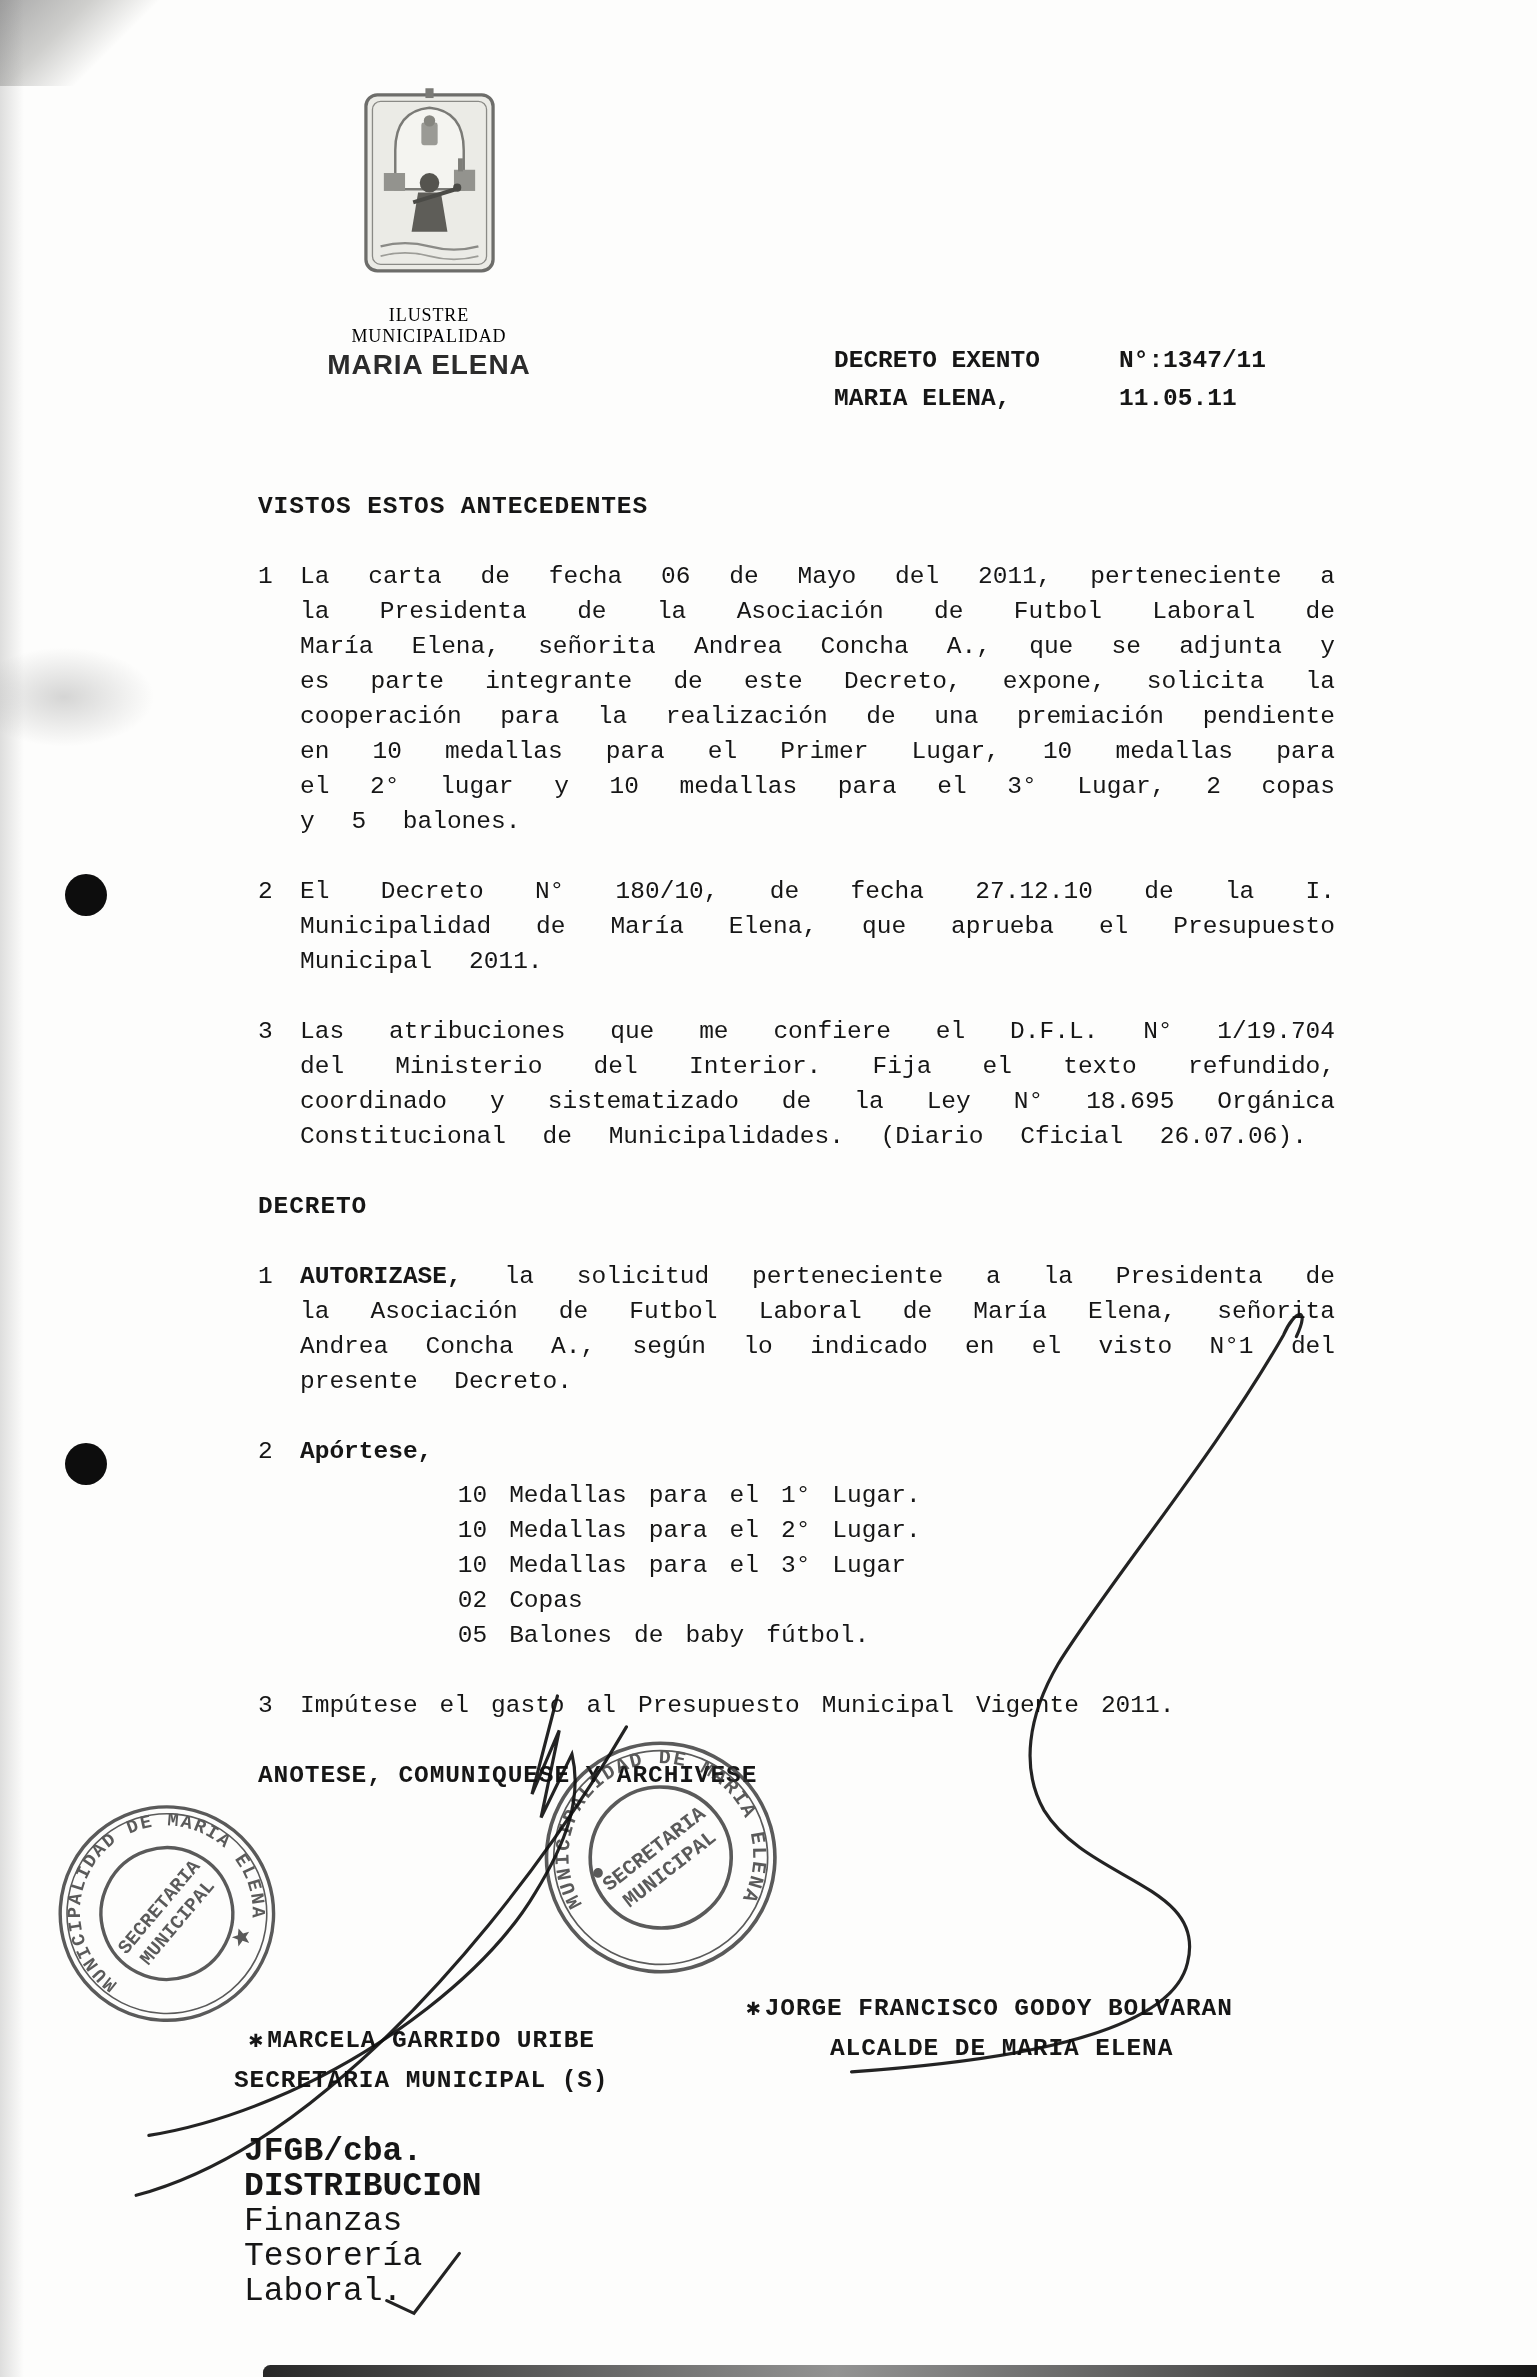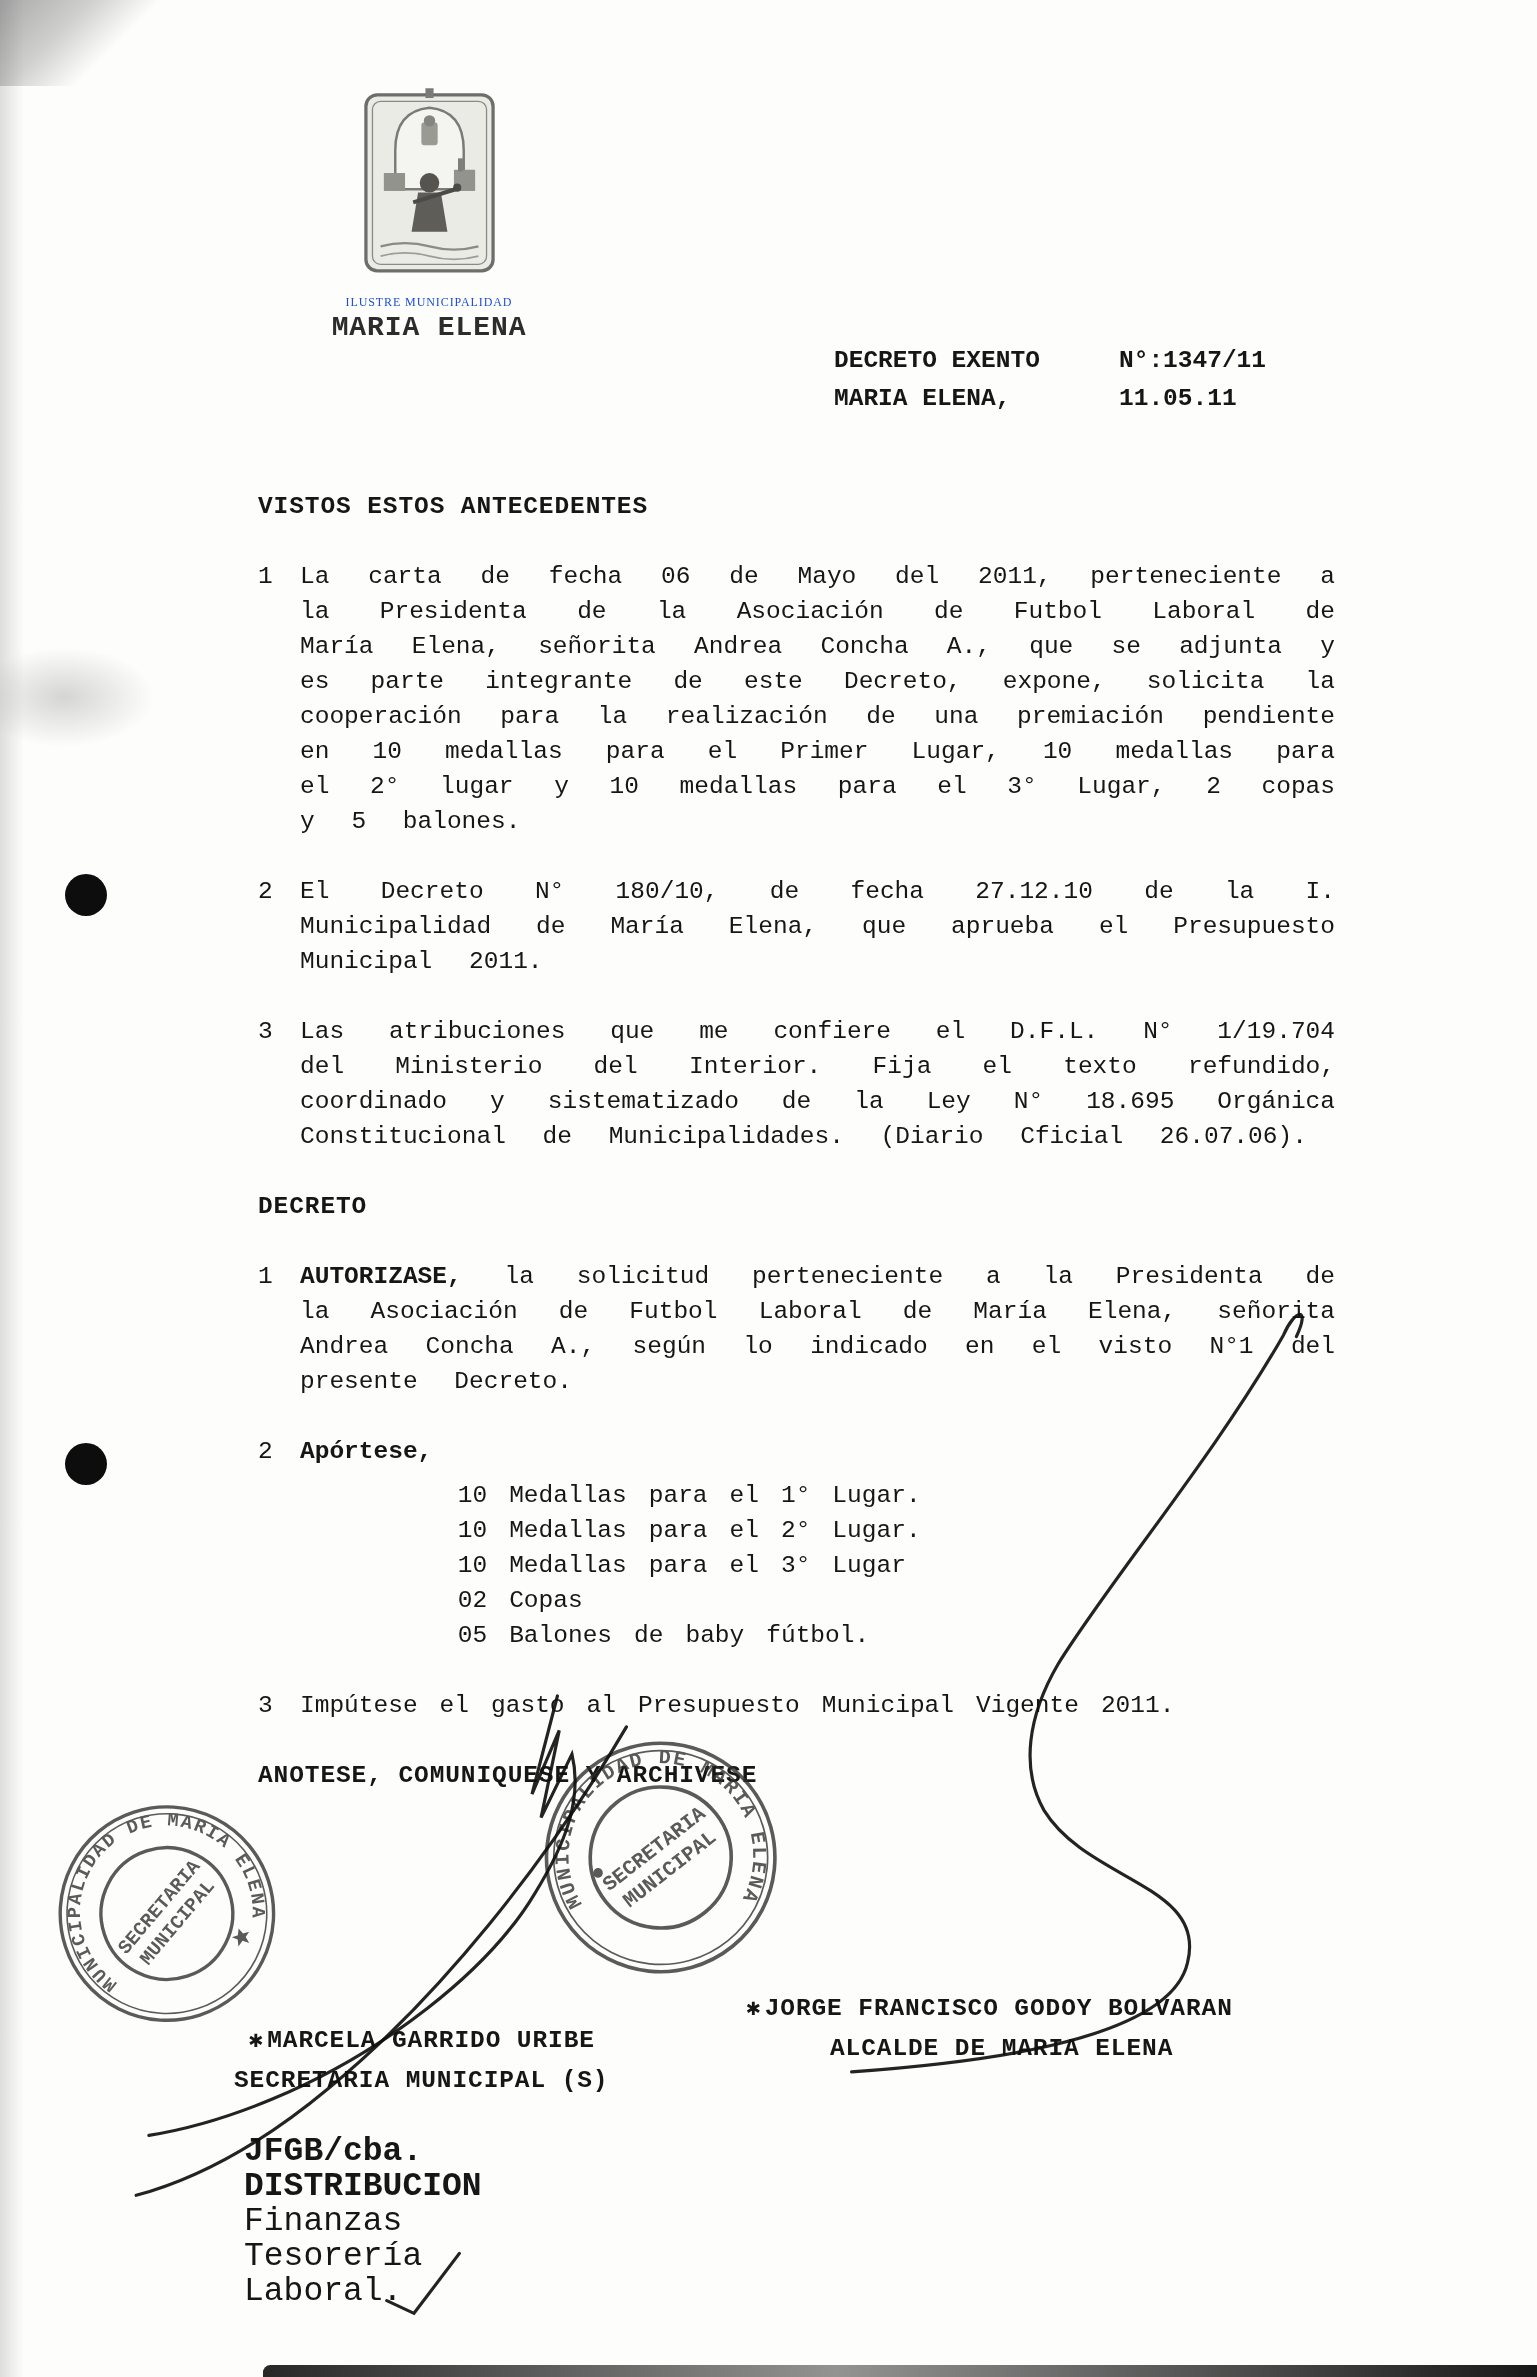--- a/index.html
+++ b/index.html
@@ -20,22 +20,22 @@
     background:radial-gradient(ellipse at center,rgba(120,120,120,.30),rgba(255,255,255,0) 70%); }
   .bottom-strip { position:absolute; bottom:0; left:263px; right:0; height:11.8px;
     background:linear-gradient(90deg,rgba(10,10,10,.88),rgba(60,60,60,.55) 45%,rgba(5,5,5,.92)); border-radius:7.3px 0 0 0; }
   .punch { position:absolute; width:42px; height:42px; border-radius:50%; background:#0d0d0d; }
   .punch1 { left:65px; top:874px; }
   .punch2 { left:65px; top:1443px; }
 
   
   .logo-block { position:absolute; left:320px; top:84px; width:218px; text-align:center; }
   .logo-block svg { display:block; margin:0 auto; }
-  .logo-sub { font-family:"Liberation Serif","DejaVu Serif",serif; font-size:12px; letter-spacing:0.9px; color:#1d4ed8; margin-top:2px; }
-  .logo-name { font-family:Liberation Mono, monospace; font-size:28px; font-weight:bold; letter-spacing:0.9px; color:#2c2c2c; margin-top:1.8px; }
+  .logo-sub { font-family:"Liberation Serif","DejaVu Serif",serif; font-size:18px; letter-spacing:0.9px; color:#000000; margin-top:12px; }
+  .logo-name { font-family:Liberation Sans, sans-serif; font-size:28px; font-weight:bold; letter-spacing:0.9px; color:#2c2c2c; margin-top:1.8px; }
 
   
   .decree-header { position:absolute; left:834px; top:343px; display:grid;
     grid-template-columns:285px auto; row-gap:3px;
     font-weight:bold; font-size:24.5px; line-height:35px; }
 
   
   .doc-body { position:absolute; left:258px; top:489px; width:1077px; font-size:24.5px; line-height:35px; }
   .doc-heading { text-align:left; font-weight:bold; letter-spacing:0.9px; }
   .mt { margin-top:35px; }

